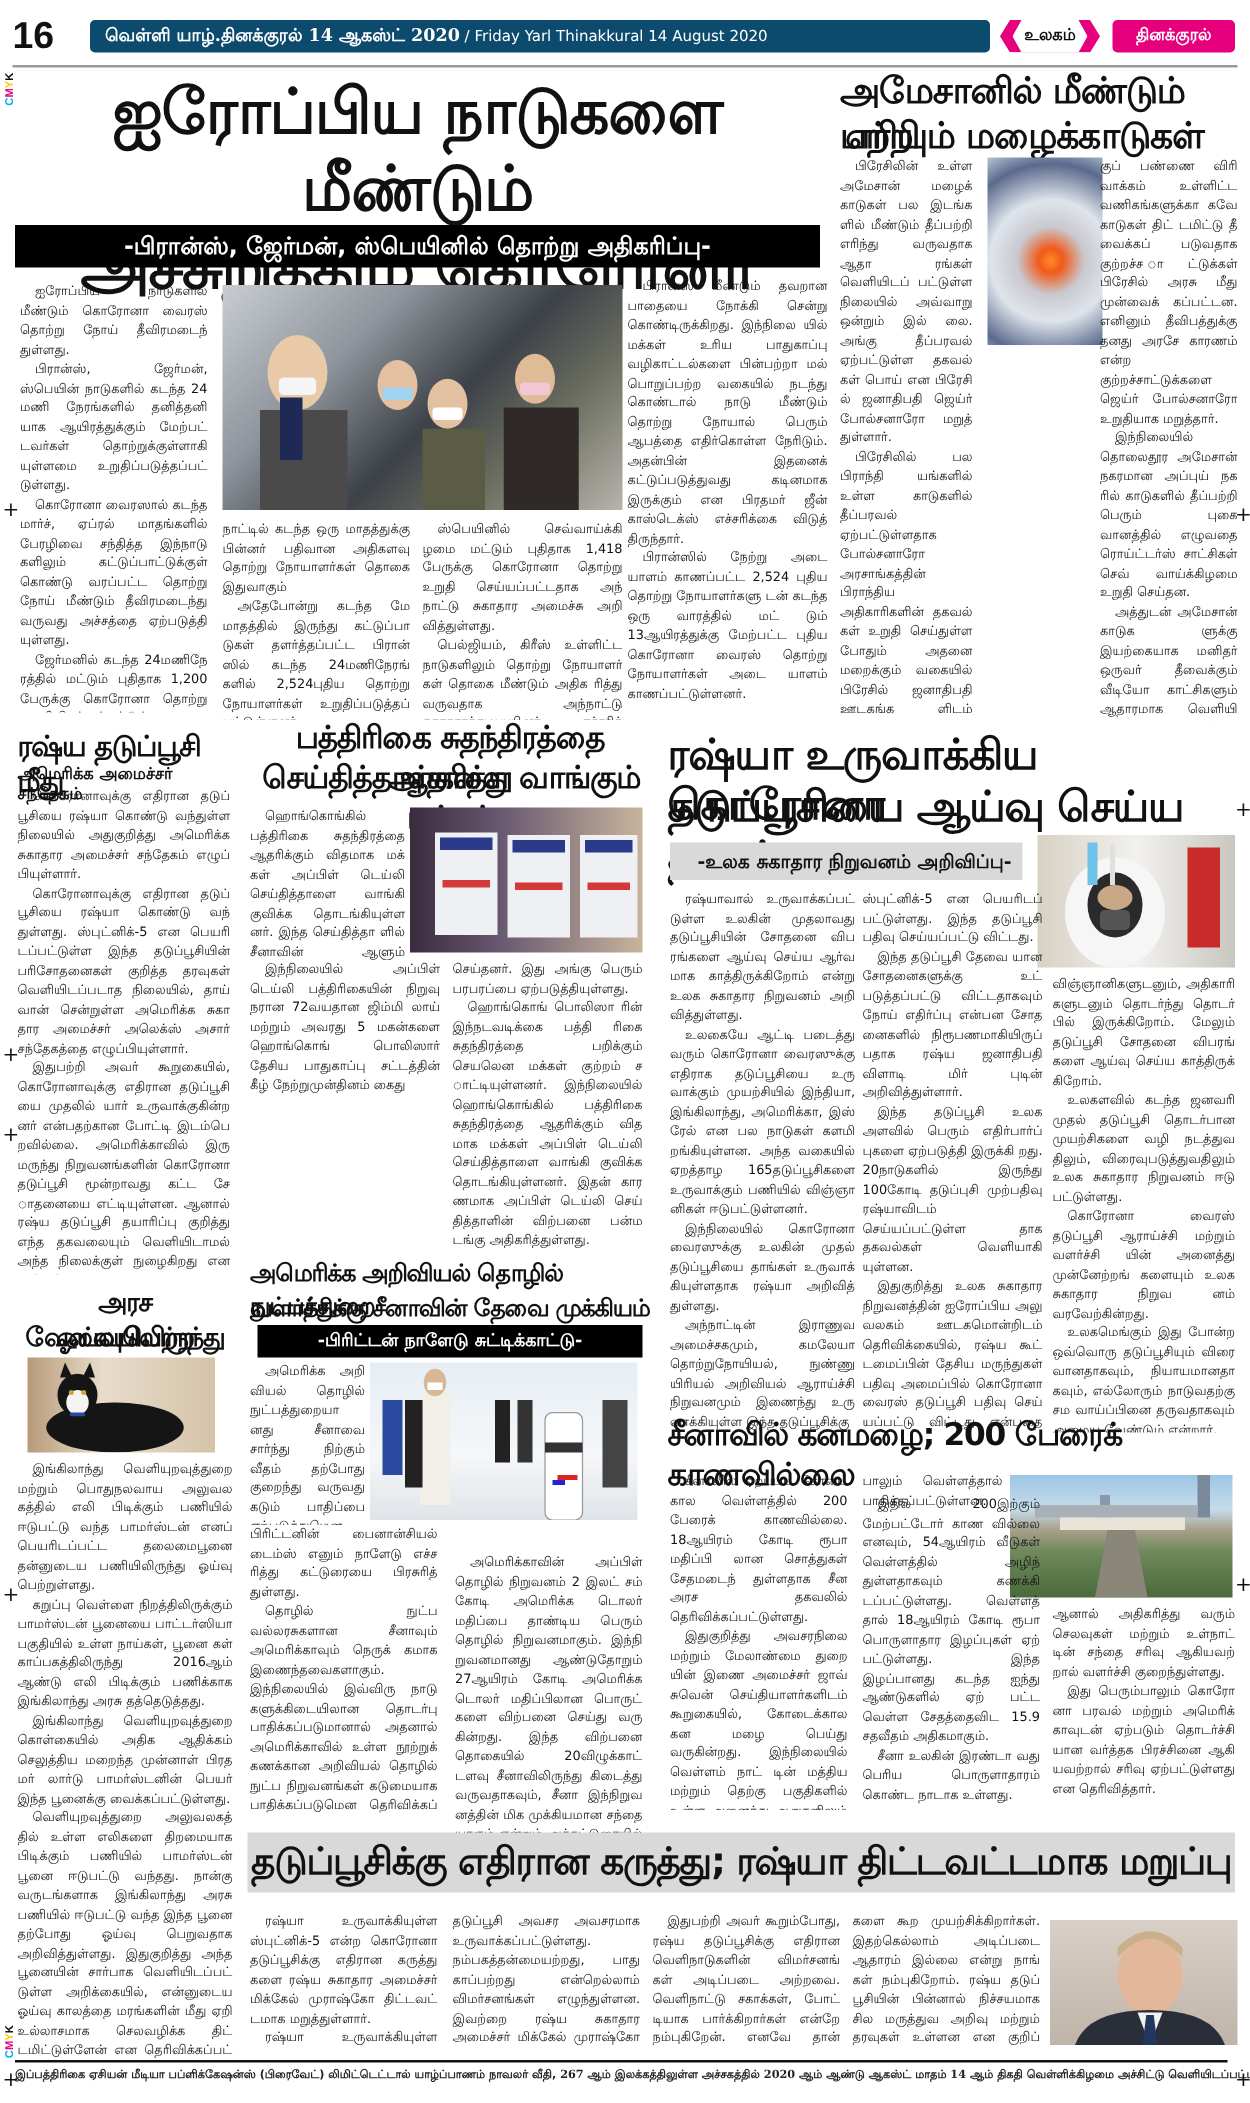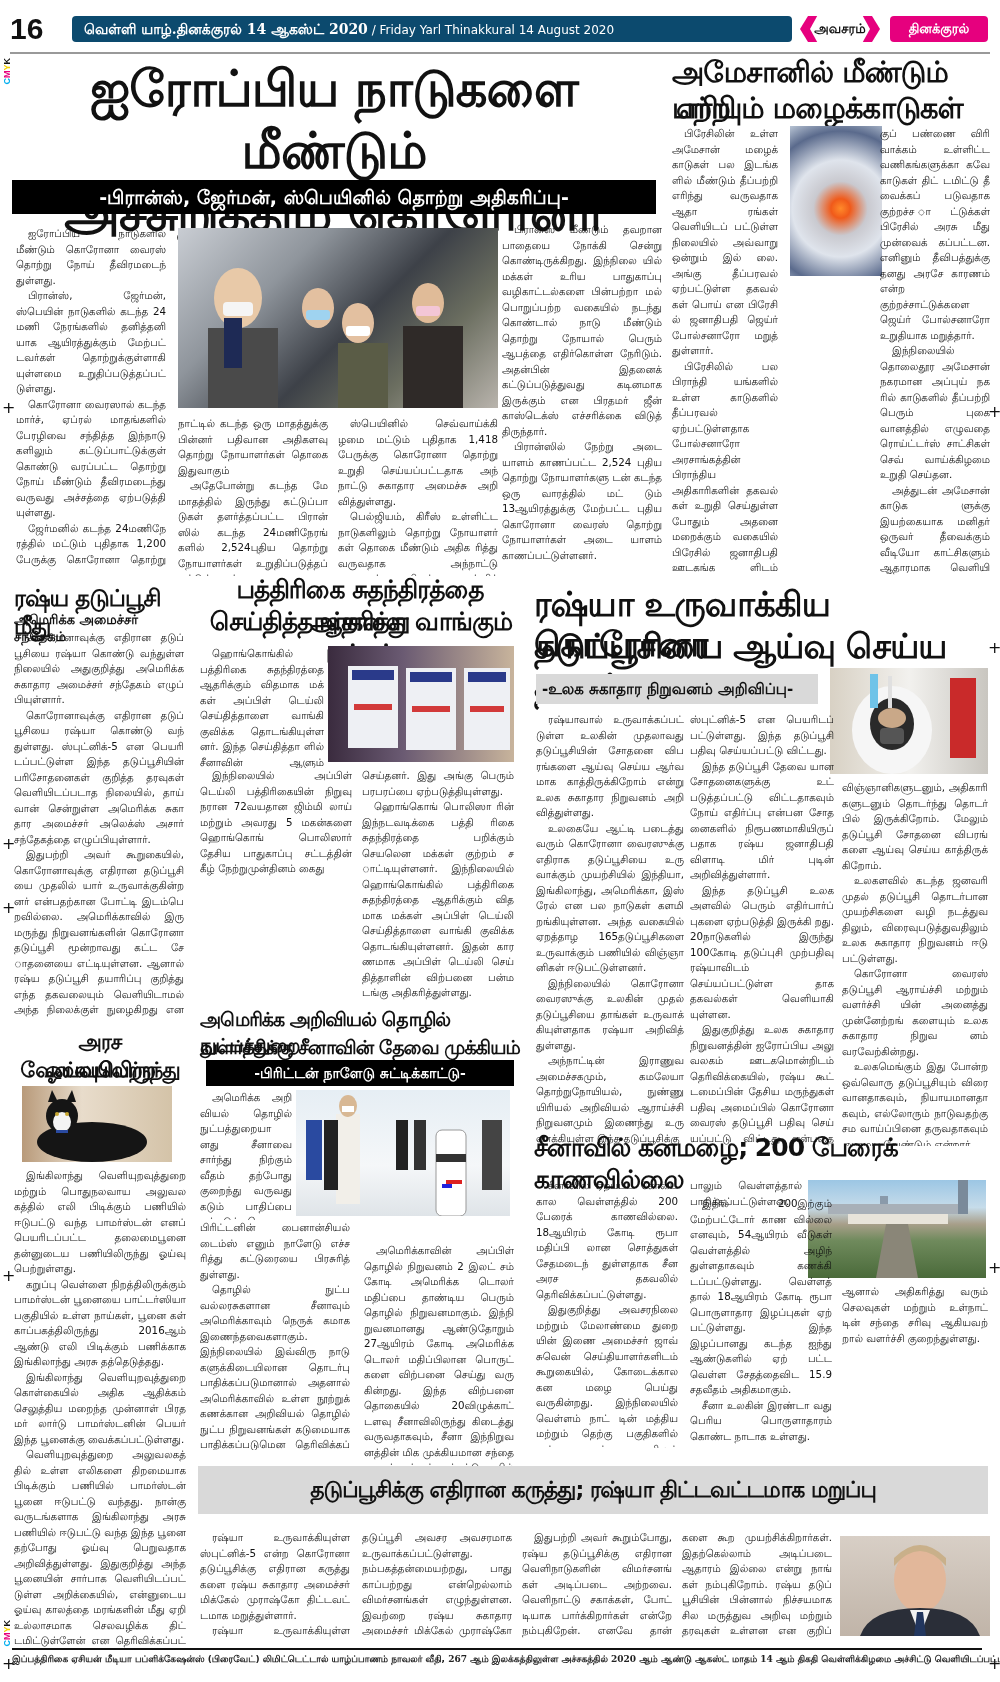--- a/index.html
+++ b/index.html
@@ -31,21 +31,21 @@
 </style>
 </head>
 <body>
 
 <div class="abs mast">
   <div class="pageno">16</div>
   <div class="pnk-bar">
     <span class="dt"><b>வெள்ளி யாழ்.தினக்குரல் 14 ஆகஸ்ட் 2020</b></span><span> / Friday  Yarl Thinakkural 14 August  2020</span>
   </div>
   <div class="section-tab">
-      <span>அவசரம்</span>
+      <span>உலகம்</span>
     </div>
   <div class="logo">தினக்குரல்</div>
   <div class="mast-rule"></div>
 </div>
 
 <div class="cmyk" style="top:58px"><span class="c">C</span><span class="m">M</span><span class="y">Y</span><span class="k">K</span></div>
 <div class="cmyk" style="top:1620px"><span class="c">C</span><span class="m">M</span><span class="y">Y</span><span class="k">K</span></div>
 <div class="reg" style="left:2px; top:400px">+</div>
 <div class="reg" style="left:2px; top:836px">+</div>
 <div class="reg" style="left:2px; top:900px">+</div>
@@ -190,21 +190,21 @@
 <div class="abs col" style="left:200px; top:1220px; width:150px; height:230px;">
   <p style="text-indent:0">பிரிட்டனின் பைனான்சியல் டைம்ஸ் எனும் நாளேடு எச்ச ரித்து கட்டுரையை பிரசுரித் துள்ளது.</p>
     <p>தொழில் நுட்ப வல்லரசுகளான சீனாவும் அமெரிக்காவும் நெருக் கமாக இணைந்தவைகளாகும். இந்நிலையில் இவ்விரு நாடு களுக்கிடையிலான தொடர்பு பாதிக்கப்படுமானால் அதனால் அமெரிக்காவில் உள்ள நூற்றுக் கணக்கான அறிவியல் தொழில் நுட்ப நிறுவனங்கள் கடுமையாக பாதிக்கப்படுமென தெரிவிக்கப் பட்டுள்ளது.</p>
 </div>
 <div class="abs col" style="left:364px; top:1210px; width:150px; height:240px;margin-top:33px;">
   <p>அமெரிக்காவின் அப்பிள் தொழில் நிறுவனம் 2 இலட் சம் கோடி அமெரிக்க டொலர் மதிப்பை தாண்டிய பெரும் தொழில் நிறுவனமாகும். இந்நி றுவனமானது ஆண்டுதோறும் 27ஆயிரம் கோடி அமெரிக்க டொலர் மதிப்பிலான பொருட் களை விற்பனை செய்து வரு கின்றது. இந்த விற்பனை தொகையில் 20விழுக்காட் டளவு சீனாவிலிருந்து கிடைத்து வருவதாகவும், சீனா இந்நிறுவ னத்தின் மிக முக்கியமான சந்தை யாகும் என்றும் அக்கட்டுரையில் சுட்டிக்காட்டப்பட்டுள்ளது.</p>
 </div>
 
 <div class="abs hl-l" style="left:534px; top:584px; width:460px; font-size:34px; line-height:40px;">ரஷ்யா உருவாக்கிய கொரோனா</div>
 <div class="abs hl-l" style="left:534px; top:626px; width:460px; font-size:34px; line-height:40px;">தடுப்பூசியை ஆய்வு செய்ய தயார்</div>
-<div class="abs kicker-grey" style="left:536px; top:674px; width:282px; height:30px; line-height:30px; font-size:15px; padding-left:6px;">-உலக சுகாதார நிறுவனம் அறிவிப்பு-</div>
+<div class="abs kicker-grey" style="left:536px; top:674px; width:282px; height:30px; line-height:30px; font-size:15px; padding-left:22px;">-உலக சுகாதார நிறுவனம் அறிவிப்பு-</div>
 <div class="abs photo" style="left:830px; top:668px; width:158px; height:106px; background: linear-gradient(90deg,#d8d1c4 0%,#f2f1ee 50%,#c9c6c0 100%);">
   <svg width="158" height="106">
     <rect x="120" y="10" width="26" height="80" fill="#c92a2a"></rect>
     <ellipse cx="62" cy="62" rx="40" ry="44" fill="#f6f6f6"></ellipse>
     <ellipse cx="62" cy="56" rx="22" ry="26" fill="#2a2a2a"></ellipse>
     <ellipse cx="62" cy="50" rx="14" ry="10" fill="#c9a888"></ellipse>
     <rect x="50" y="60" width="24" height="16" rx="4" fill="#555"></rect>
     <rect x="40" y="6" width="8" height="34" fill="#6fc3e8"></rect>
     <rect x="58" y="8" width="4" height="32" fill="#e0e0e0"></rect>
   </svg>
@@ -246,24 +246,25 @@
   <p style="text-indent:0">பாலும் வெள்ளத்தால் பாதிக்கப்பட்டுள்ளன.</p>
 </div>
 <div class="abs col" style="left:690px; top:1196px; width:142px; height:252px;">
   <p style="visibility:hidden; height:0; text-indent:0"></p>
   <div style="width:112px; float:left; height:0"></div>
   <p style="margin-top:0">இதில் 200இற்கும் மேற்பட்டோர் காண வில்லை எனவும், 54ஆயிரம் வீடுகள் வெள்ளத்தில் அழிந் துள்ளதாகவும் கணக்கி டப்பட்டுள்ளது. வெள்ளத் தால் 18ஆயிரம் கோடி ரூபா பொருளாதார இழப்புகள் ஏற் பட்டுள்ளது. இந்த இழப்பானது கடந்த ஐந்து ஆண்டுகளில் ஏற் பட்ட வெள்ள சேதத்தைவிட 15.9 சதவீதம் அதிகமாகும்.</p>
     <p>சீனா உலகின் இரண்டா வது பெரிய பொருளாதாரம் கொண்ட நாடாக உள்ளது.</p>
 </div>
 <div class="abs col" style="left:842px; top:1284px; width:146px; height:164px;">
   <p style="text-indent:0">ஆனால் அதிகரித்து வரும் செலவுகள் மற்றும் உள்நாட் டின் சந்தை சரிவு ஆகியவற் றால் வளர்ச்சி குறைந்துள்ளது.</p>
+    <p>இது பெரும்பாலும் கொரோ னா பரவல் மற்றும் அமெரிக் காவுடன் ஏற்படும் தொடர்ச்சி யான வர்த்தக பிரச்சினை ஆகி யவற்றால் சரிவு ஏற்பட்டுள்ளது என தெரிவித்தார்.</p>
 </div>
 
 <div class="abs kicker-grey" style="left:198px; top:1466px; width:790px; height:48px;">
-  <div class="hl-m" style="text-align:center; font-size:22px; line-height:48px;">தடுப்பூசிக்கு எதிரான கருத்து; ரஷ்யா திட்டவட்டமாக மறுப்பு</div>
+  <div class="hl-m" style="text-align:center; font-size:30px; line-height:48px;">தடுப்பூசிக்கு எதிரான கருத்து; ரஷ்யா திட்டவட்டமாக மறுப்பு</div>
 </div>
 <div class="abs col" style="left:200px; top:1530px; width:150px; height:110px;">
   <p>ரஷ்யா உருவாக்கியுள்ள ஸ்புட்னிக்-5 என்ற கொரோனா தடுப்பூசிக்கு எதிரான கருத்து களை ரஷ்ய சுகாதார அமைச்சர் மிக்கேல் முராஷ்கோ திட்டவட் டமாக மறுத்துள்ளார்.</p>
     <p>ரஷ்யா உருவாக்கியுள்ள ஸ்புட்னிக்-5 என்ற கொரோனா</p>
 </div>
 <div class="abs col" style="left:362px; top:1530px; width:150px; height:110px;">
   <p style="text-indent:0">தடுப்பூசி அவசர அவசரமாக உருவாக்கப்பட்டுள்ளது. நம்பகத்தன்மையற்றது, பாது காப்பற்றது என்றெல்லாம் விமர்சனங்கள் எழுந்துள்ளன. இவற்றை ரஷ்ய சுகாதார அமைச்சர் மிக்கேல் முராஷ்கோ திட்டவட்டமாக மறுத்தார்.</p>
 </div>
 <div class="abs col" style="left:522px; top:1530px; width:150px; height:110px;">
   <p>இதுபற்றி அவர் கூறும்போது, ரஷ்ய தடுப்பூசிக்கு எதிரான வெளிநாடுகளின் விமர்சனங் கள் அடிப்படை அற்றவை. வெளிநாட்டு சகாக்கள், போட் டியாக பார்க்கிறார்கள் என்றே நம்புகிறேன். எனவே தான் அவர்கள் எதிரான கருத்து</p>

